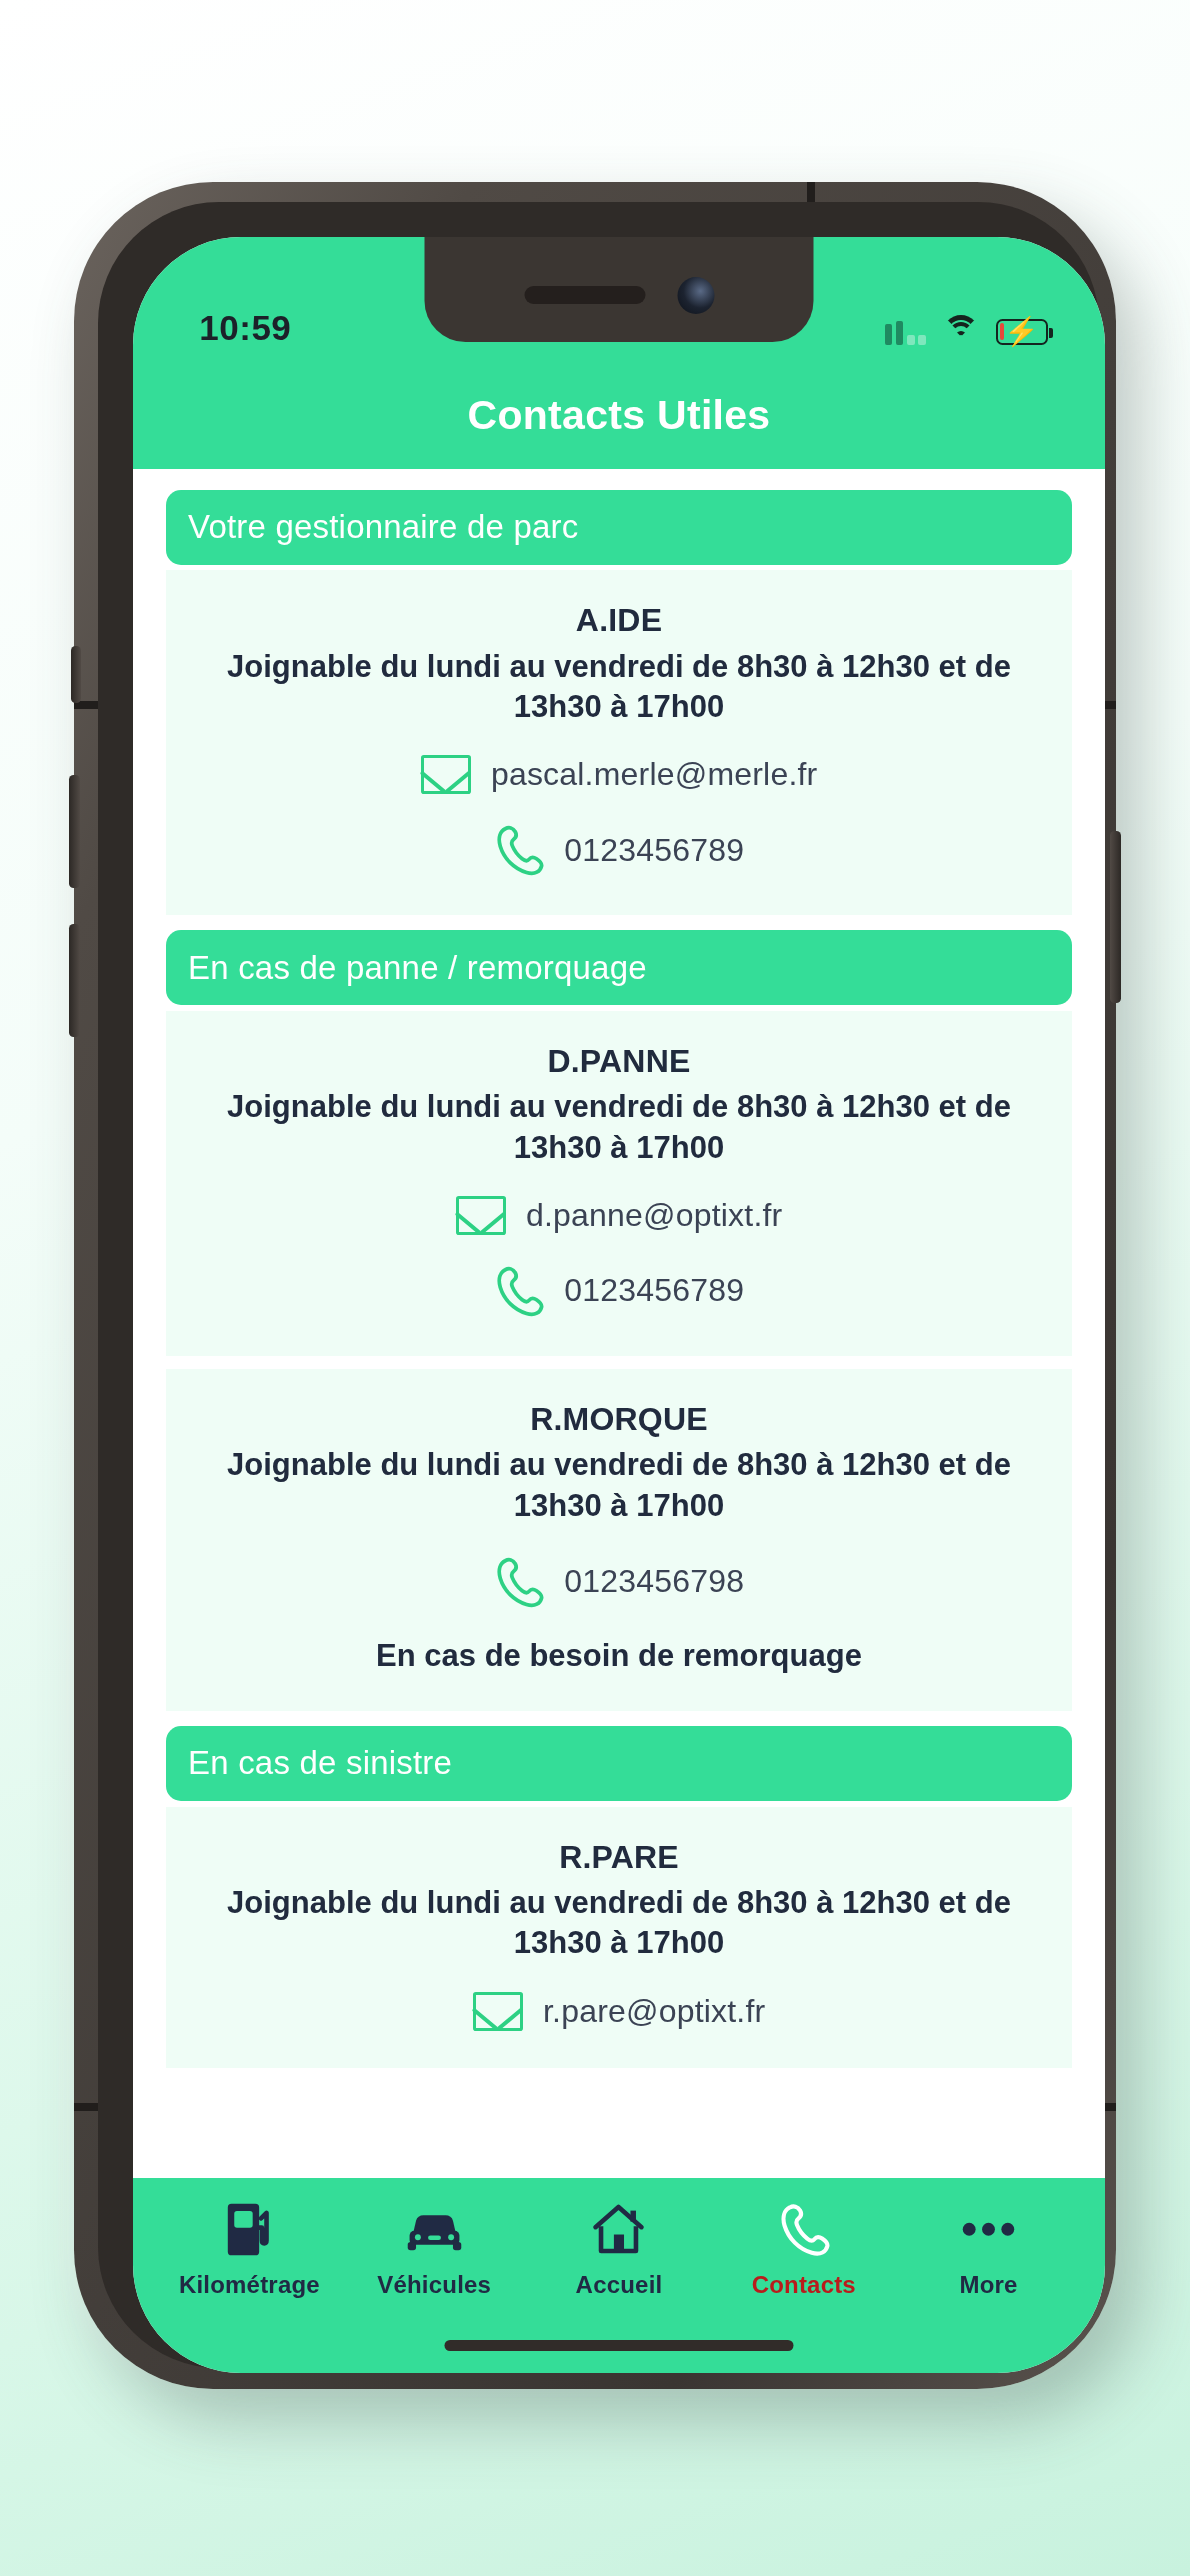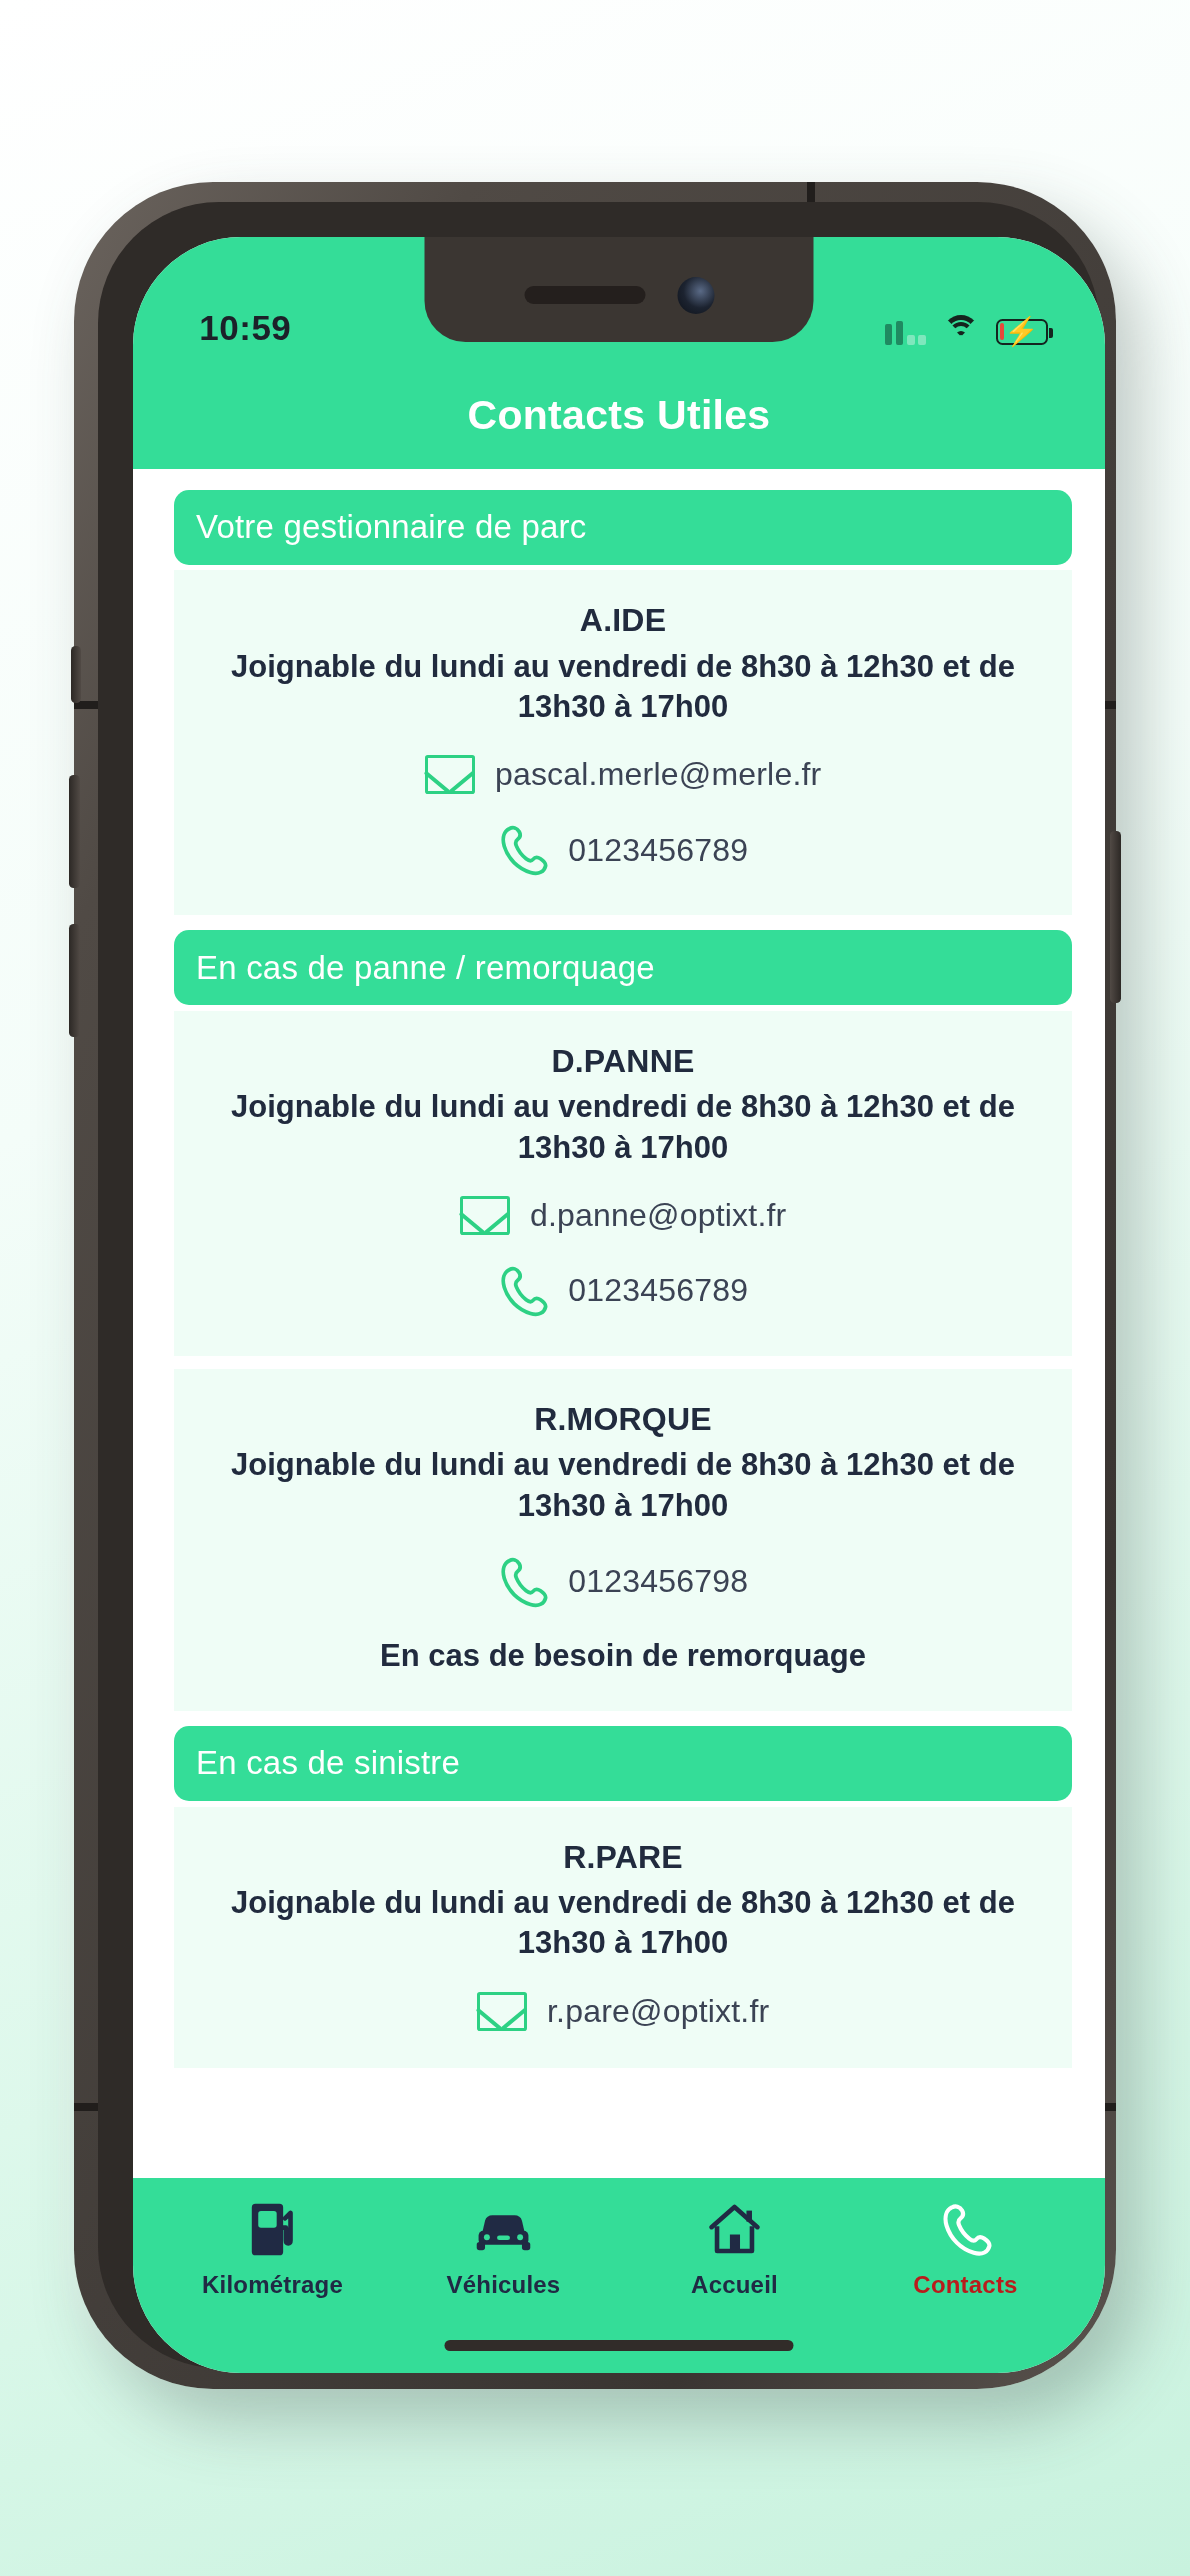--- a/index.html
+++ b/index.html
@@ -125,21 +125,21 @@
     display: flex; align-items: center; justify-content: center;
   }
   #app-title { color: #ffffff; font-size: 41px; font-weight: 700; letter-spacing: 0.3px; }
 
   
   #content {
     position: absolute;
     top: 232px; left: 0; right: 0; bottom: 195px;
     background: #ffffff;
     overflow: hidden;
-    padding: 0 0 0 8px;
+    padding: 0 0 0 0;
   }
   #content-pad { padding: 20.4px 33px 0 33px; }
 
   .section-header {
     background: #34dd98;
     border-radius: 15px;
     padding: 18.5px 22px;
     margin-bottom: 5.6px;
   }
   .section-header span { color: #ffffff; font-size: 33px; font-weight: 500; letter-spacing: 0.2px; }
@@ -388,20 +388,30 @@
 
         <div class="tab-item active">
           <span class="tab-ico">
             <svg width="52" height="57" viewBox="0 0 40 44">
               <path d="M9 5 C5 7 3 12 5 19 C8 29 16 37 26 40 C33 42 37 39 38 35 C38.6 32.6 37 31 34 29 C31.4 27.3 29.6 27.5 28 29.5 C26.6 31.2 25 31 22.5 29 C19 26.2 16 22 14.6 18.5 C13.7 16.2 14 14.8 15.6 13.6 C18 11.8 18.4 10 17 7.4 C15.2 4.2 12 3.4 9 5 Z" fill="none" stroke="#ffffff" stroke-width="3.2" stroke-linejoin="round"></path>
             </svg>
           </span>
           <span class="tab-label">Contacts</span>
         </div>
 
+        <div class="tab-item">
+          <span class="tab-ico">
+            <svg width="57" height="18.5" viewBox="0 0 62 20">
+              <circle cx="10" cy="10" r="7" fill="#202a44"></circle>
+              <circle cx="31" cy="10" r="7" fill="#202a44"></circle>
+              <circle cx="52" cy="10" r="7" fill="#202a44"></circle>
+            </svg>
+          </span>
+          <span class="tab-label">More</span>
+        </div>
 
       </div>
 
       <div id="home-indicator"></div>
 
     </div>
   </div>
 </div>
 
 

